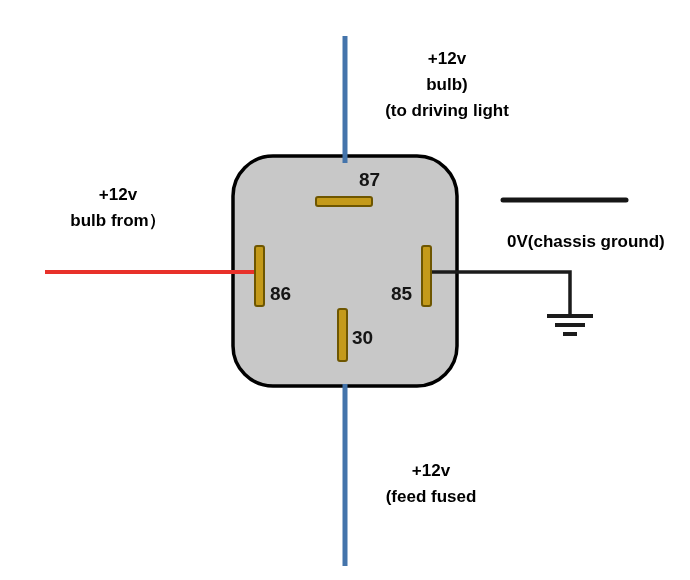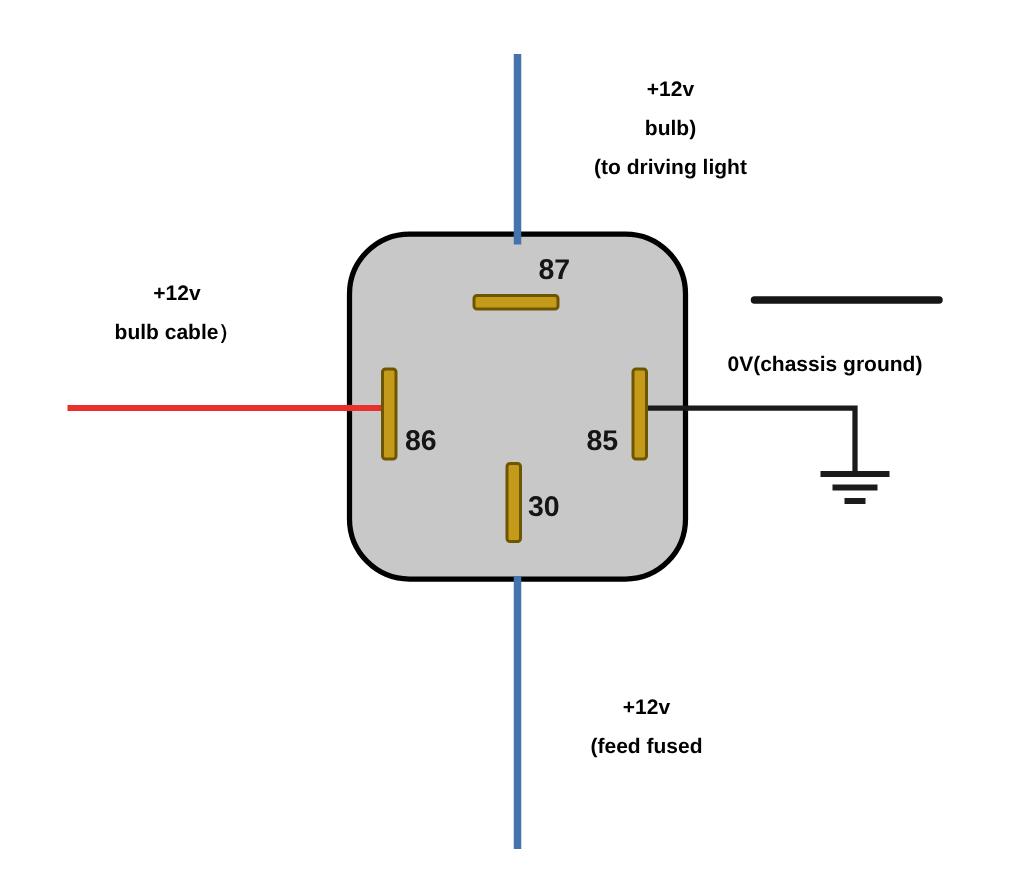--- a/index.html
+++ b/index.html
@@ -7,21 +7,21 @@
   .canvas {
     position: relative;
     width: 690px;
     height: 580px;
     background: #ffffff;
     overflow: hidden;
   }
   .canvas > svg { position: absolute; left: 0; top: 0; }
   .label {
     position: absolute;
-    font-size: 14px;
+    font-size: 17px;
     font-weight: bold;
     color: #000000;
     line-height: 26px;
     white-space: nowrap;
   }
   .label.center { text-align: center; }
   .relay-body { stroke: #000000; stroke-width: 3.5; }
   .pin { stroke: #6e5600; stroke-width: 2; fill: #c49a1a; }
   .wire { fill: none; }
   .pin-num {
@@ -64,24 +64,24 @@
   </svg>
 
   <div class="label center" style="left:347px; top:46px; width:200px;">
     <div>+12v</div>
     <div>bulb)</div>
     <div>(to driving light</div>
   </div>
 
   <div class="label center" style="left:12px; top:182px; width:212px;">
     <div>+12v</div>
-    <div>bulb cable）</div>
+    <div>bulb from）</div>
   </div>
 
-  <div class="label" style="left:485px; top:229px;">
+  <div class="label" style="left:507px; top:229px;">
     <div>0V(chassis ground)</div>
   </div>
 
   <div class="label center" style="left:331px; top:458px; width:200px;">
     <div>+12v</div>
     <div>(feed fused</div>
   </div>
 
 </div>
 

